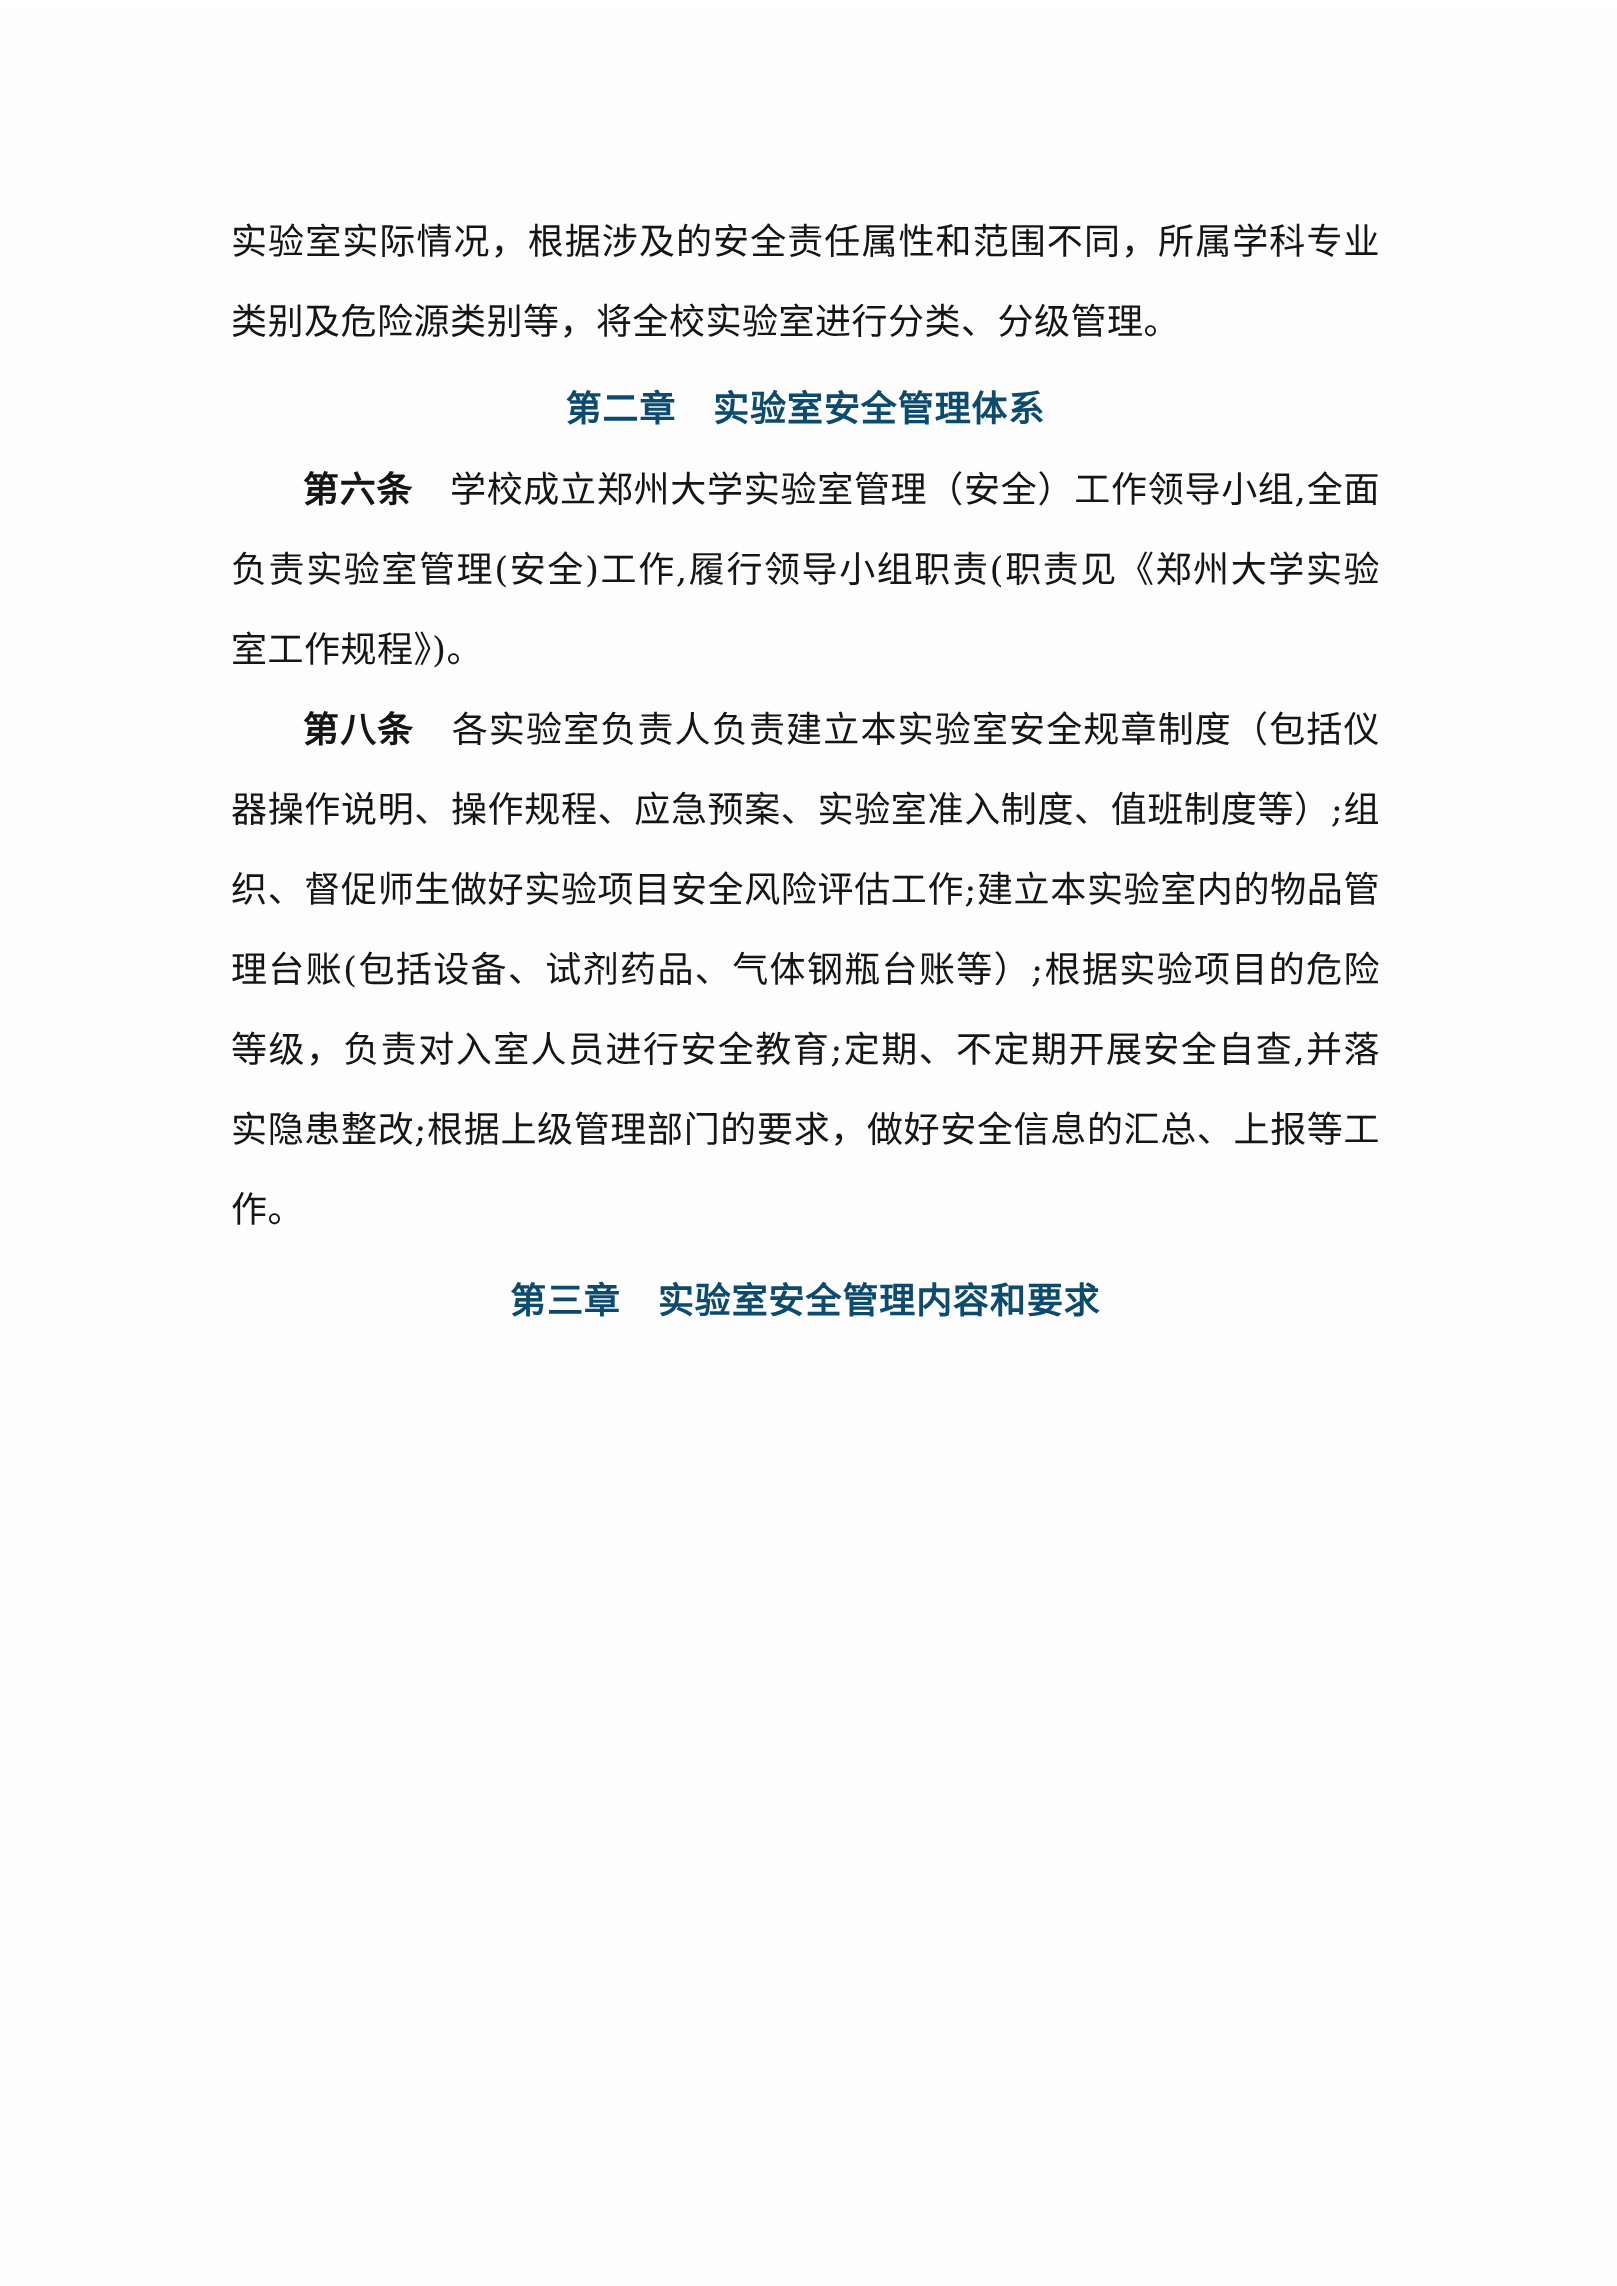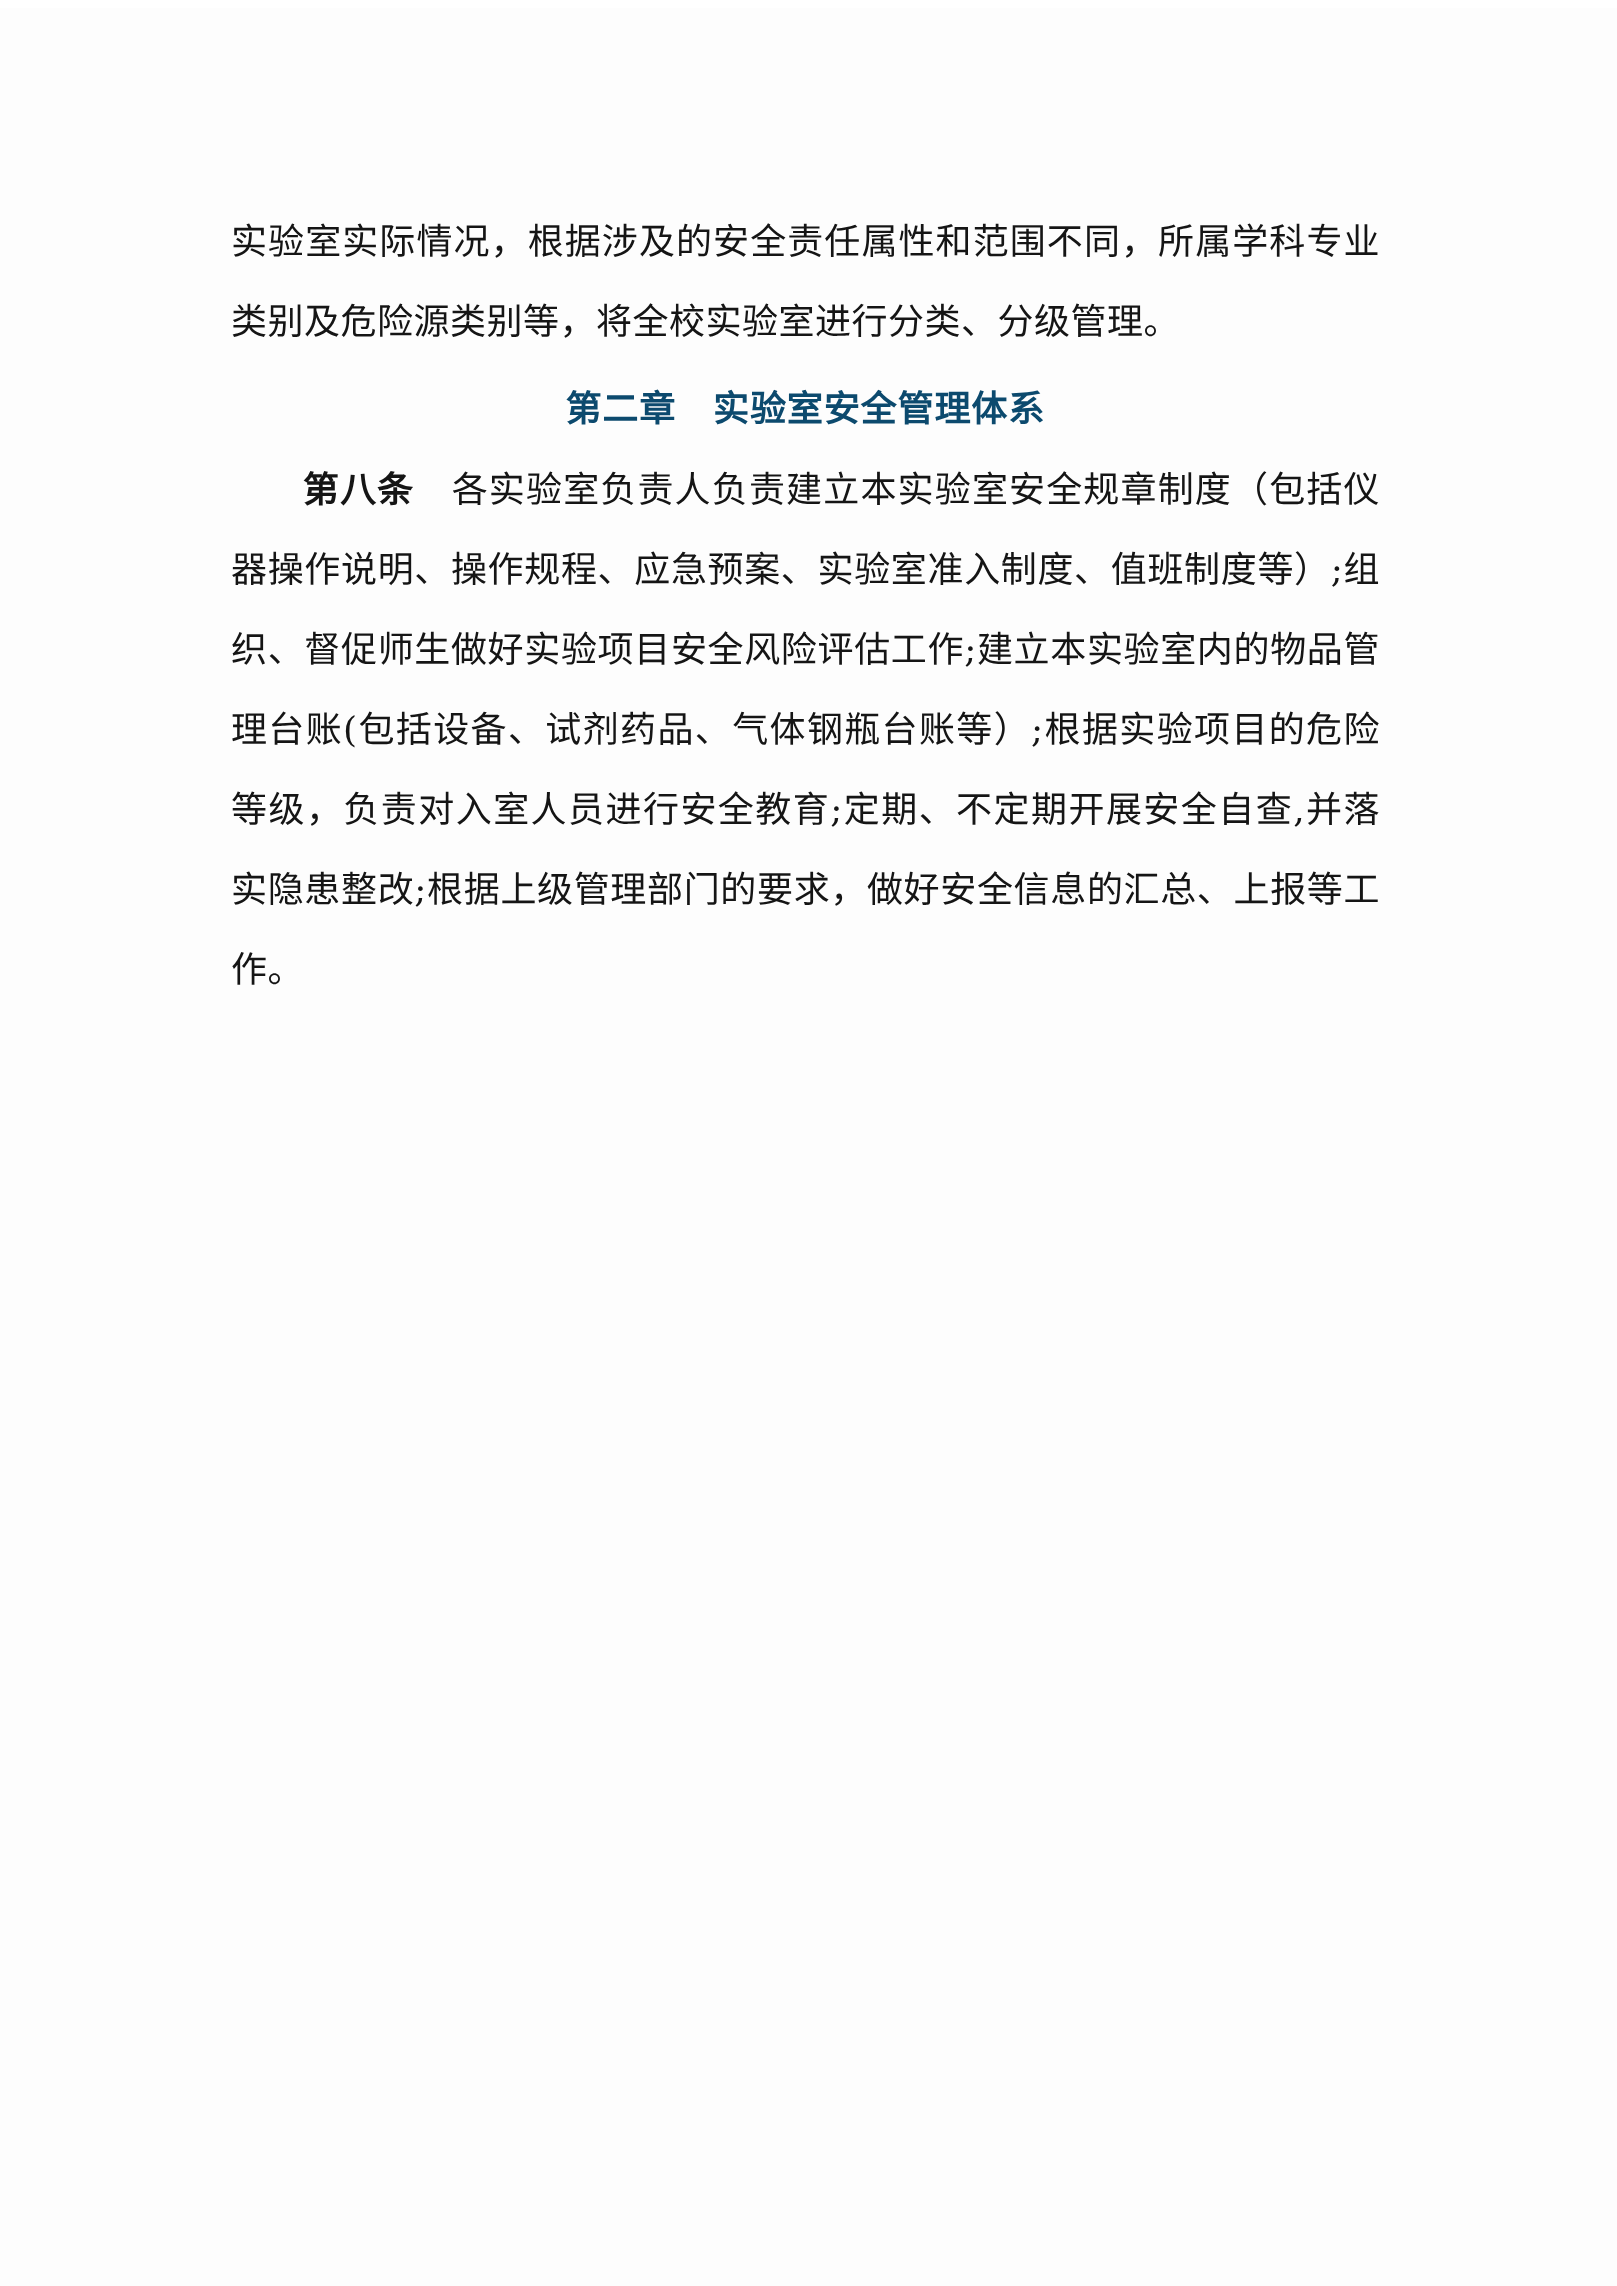--- a/index.html
+++ b/index.html
@@ -65,23 +65,25 @@
 <div class="page">
   <div class="content">
 
     <p class="para">实验室实际情况，根据涉及的安全责任属性和范围不同，所属学科专业类别及危险源类别等，将全校实验室进行分类、分级管理。</p>
 
     <div class="gap-s"></div>
 
     <h2 class="chapter">第二章　实验室安全管理体系</h2>
 
 
+    <p class="para indent"><span class="art-label">第六条</span>　<span>学校成立郑州大学实验室管理（安全）工作领导小组,全面负责实验室管理(安全)工作,履行领导小组职责(职责见《郑州大学实验室工作规程》)。</span></p>
 
 
     <p class="para indent"><span class="art-label">第八条</span>　<span>各实验室负责人负责建立本实验室安全规章制度（包括仪器操作说明、操作规程、应急预案、实验室准入制度、值班制度等）;组织、督促师生做好实验项目安全风险评估工作;建立本实验室内的物品管理台账(包括设备、试剂药品、气体钢瓶台账等）;根据实验项目的危险等级，负责对入室人员进行安全教育;定期、不定期开展安全自查,并落实隐患整改;根据上级管理部门的要求，做好安全信息的汇总、上报等工作。</span></p>
 
     <div class="gap-m"></div>
 
+    <h2 class="chapter">第三章　实验室安全管理内容和要求</h2>
 
     <div class="spacer-bottom"></div>
   </div>
 </div>
 
 
 </body></html>

